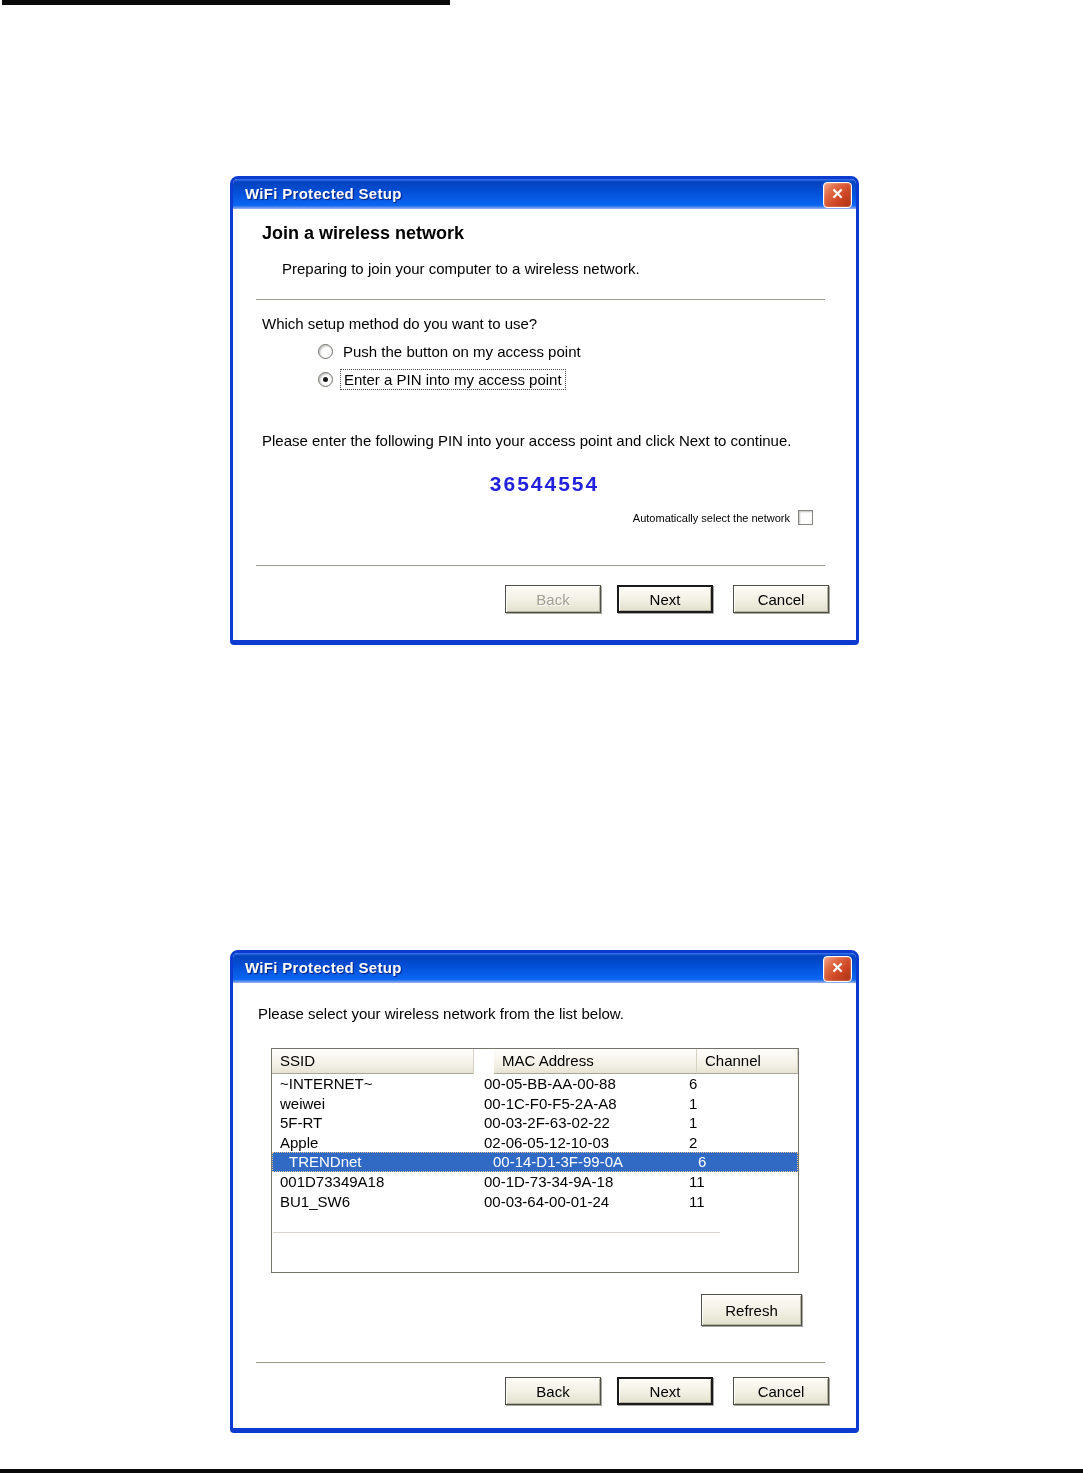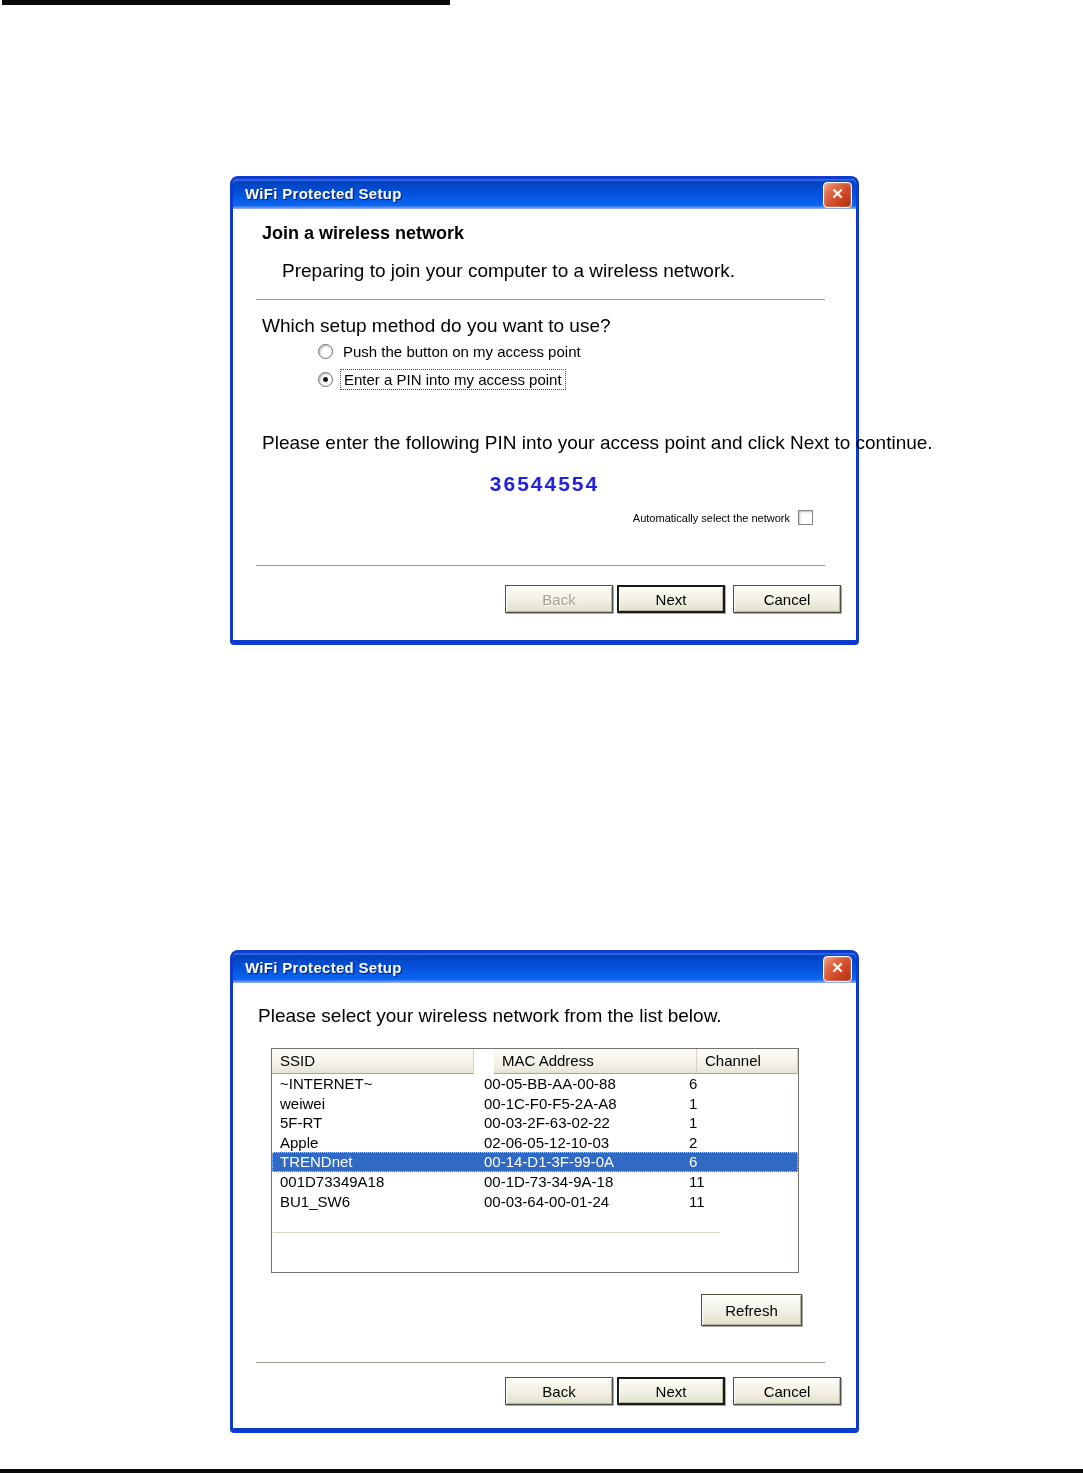--- a/index.html
+++ b/index.html
@@ -29,26 +29,26 @@
   .close-btn {
     position:absolute; right:4px; top:3px; width:27px; height:24px;
     border:1px solid #ffffff; border-radius:4px;
     background:linear-gradient(135deg,#f5a58b 0%,#e06a44 30%,#cc4423 65%,#a93112 100%);
     color:#fff; font-weight:bold; font-size:15px; line-height:22px; text-align:center;
     box-shadow:inset 0 0 2px rgba(255,255,255,.6);
     cursor:default;
   }
   .rule { position:absolute; height:1px; background:#9e9c90; box-shadow:0 1px 0 #fbfbf7; }
 
-  .txt  { position:absolute; font-size:19px; white-space:nowrap; }
+  .txt  { position:absolute; font-size:15px; white-space:nowrap; }
   .h1   { position:absolute; font-size:18px; font-weight:bold; white-space:nowrap; }
 
   
   .xp-btn {
-    position:absolute; width:108px; height:28px; box-sizing:border-box;
+    position:absolute; width:96px; height:28px; box-sizing:border-box;
     background:linear-gradient(180deg,#fdfcf7 0%,#f2f0e3 55%,#e2dfcc 100%);
     border:1px solid #4e4f45;
     box-shadow:inset 1px 1px 0 #ffffff, inset -1px -1px 0 #b8b4a2, 1px 1px 0 rgba(60,60,50,.45);
     font-family:"Liberation Sans", sans-serif; font-size:15px; color:#000;
     display:flex; align-items:center; justify-content:center; cursor:default;
   }
   .xp-btn.default { border:2px solid #1a1a1a; }
   .xp-btn.disabled { color:#a19e90; text-shadow:1px 1px 0 #ffffff; }
 
   
@@ -90,21 +90,21 @@
   }
   .hcell.c-ssid { width:204px; }
   .hcell.c-mac  { width:205px;margin-left:20px; }
   .hcell.c-chan { width:102px; }
   .hcell.c-fill { flex:1; border-right:none; padding-left:0; }
   .list-row { display:flex; height:19.6px; line-height:19.6px; font-size:15px; }
   .cell { box-sizing:border-box; padding-left:8px; white-space:nowrap; overflow:hidden; }
   .cell.c-ssid { width:204px; }
   .cell.c-mac  { width:205px; }
   .cell.c-chan { width:102px; }
-  .list-row.selected { background:#316ac5; color:#fff; outline:1px dotted #f0c793; outline-offset:-1px; }
+  .list-row.selected { background:#316ac5; color:#fff; outline:1px dotted #f0c793; outline-offset:-1px;padding-left:9px; }
   .list-end-line { position:absolute; left:1px; top:183px; width:447px; height:1px; background:#d8d5c8; }
 
   .refresh-btn { left:468px; top:341px; width:101px; height:32px; }
 </style>
 </head>
 <body>
 
 <div class="page">
 
   <div class="top-rule"></div>

